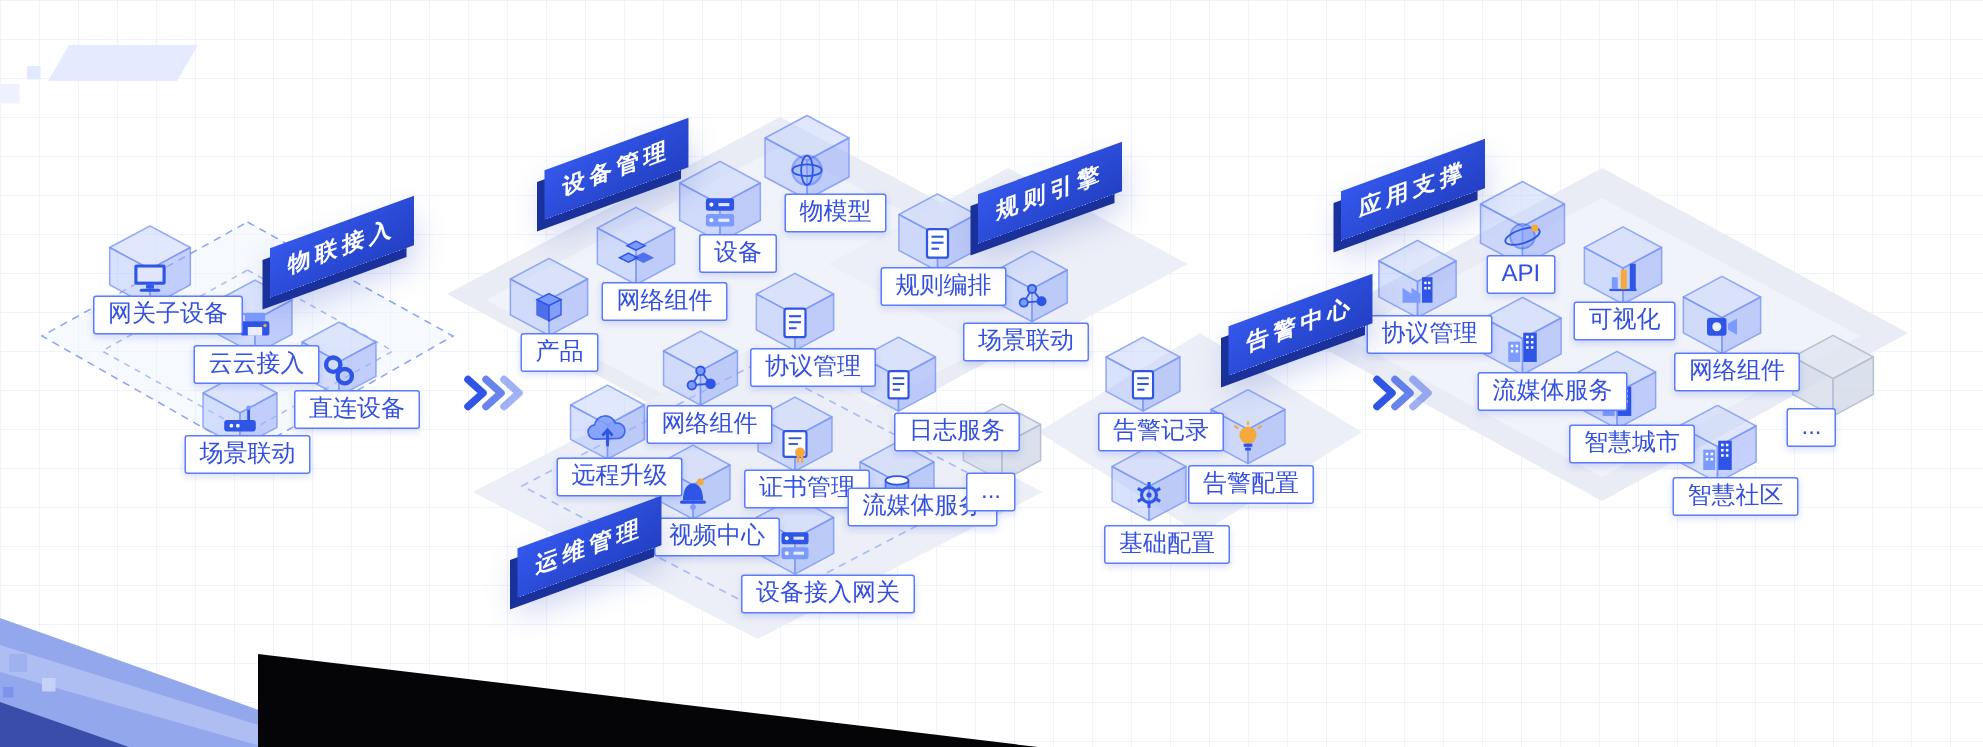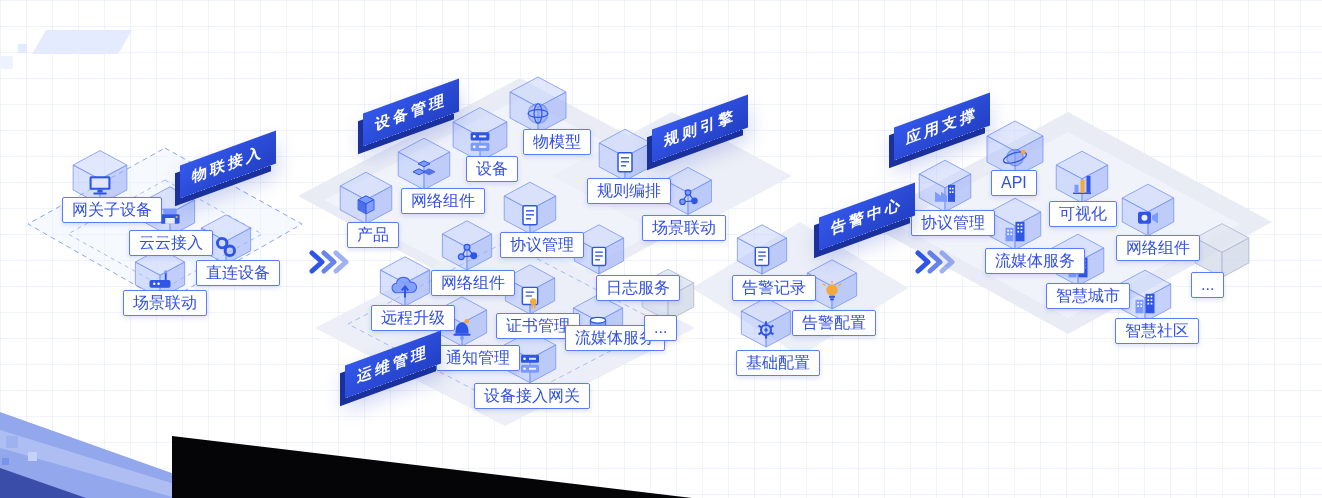--- a/index.html
+++ b/index.html
@@ -447,23 +447,23 @@
   <div class="chip" style="left:523px;top:129px">物模型</div>
   <div class="chip" style="left:466px;top:156px">设备</div>
   <div class="chip" style="left:401px;top:188px">网络组件</div>
   <div class="chip" style="left:347px;top:222px">产品</div>
 
   <div class="chip" style="left:500px;top:232px">协议管理</div>
   <div class="chip" style="left:431px;top:270px">网络组件</div>
   <div class="chip" style="left:596px;top:275px">日志服务</div>
   <div class="chip" style="left:371px;top:305px">远程升级</div>
   <div class="chip" style="left:496px;top:313px">证书管理</div>
-  <div class="chip" style="left:436px;top:345px">通知管理</div>
+  <div class="chip" style="left:436px;top:345px">视频中心</div>
   <div class="chip" style="left:565px;top:325px">流媒体服务</div>
-  <div class="chip" style="left:474px;top:383px">设备接入网关</div>
+  <div class="chip" style="left:494px;top:383px">设备接入网关</div>
   <div class="chip" style="left:644px;top:315px">...</div>
 
   <div class="chip" style="left:587px;top:178px">规则编排</div>
   <div class="chip" style="left:642px;top:215px">场景联动</div>
 
   <div class="chip" style="left:732px;top:275px">告警记录</div>
   <div class="chip" style="left:792px;top:310px">告警配置</div>
   <div class="chip" style="left:736px;top:350px">基础配置</div>
 
   <div class="chip" style="left:991px;top:170px">API</div>

